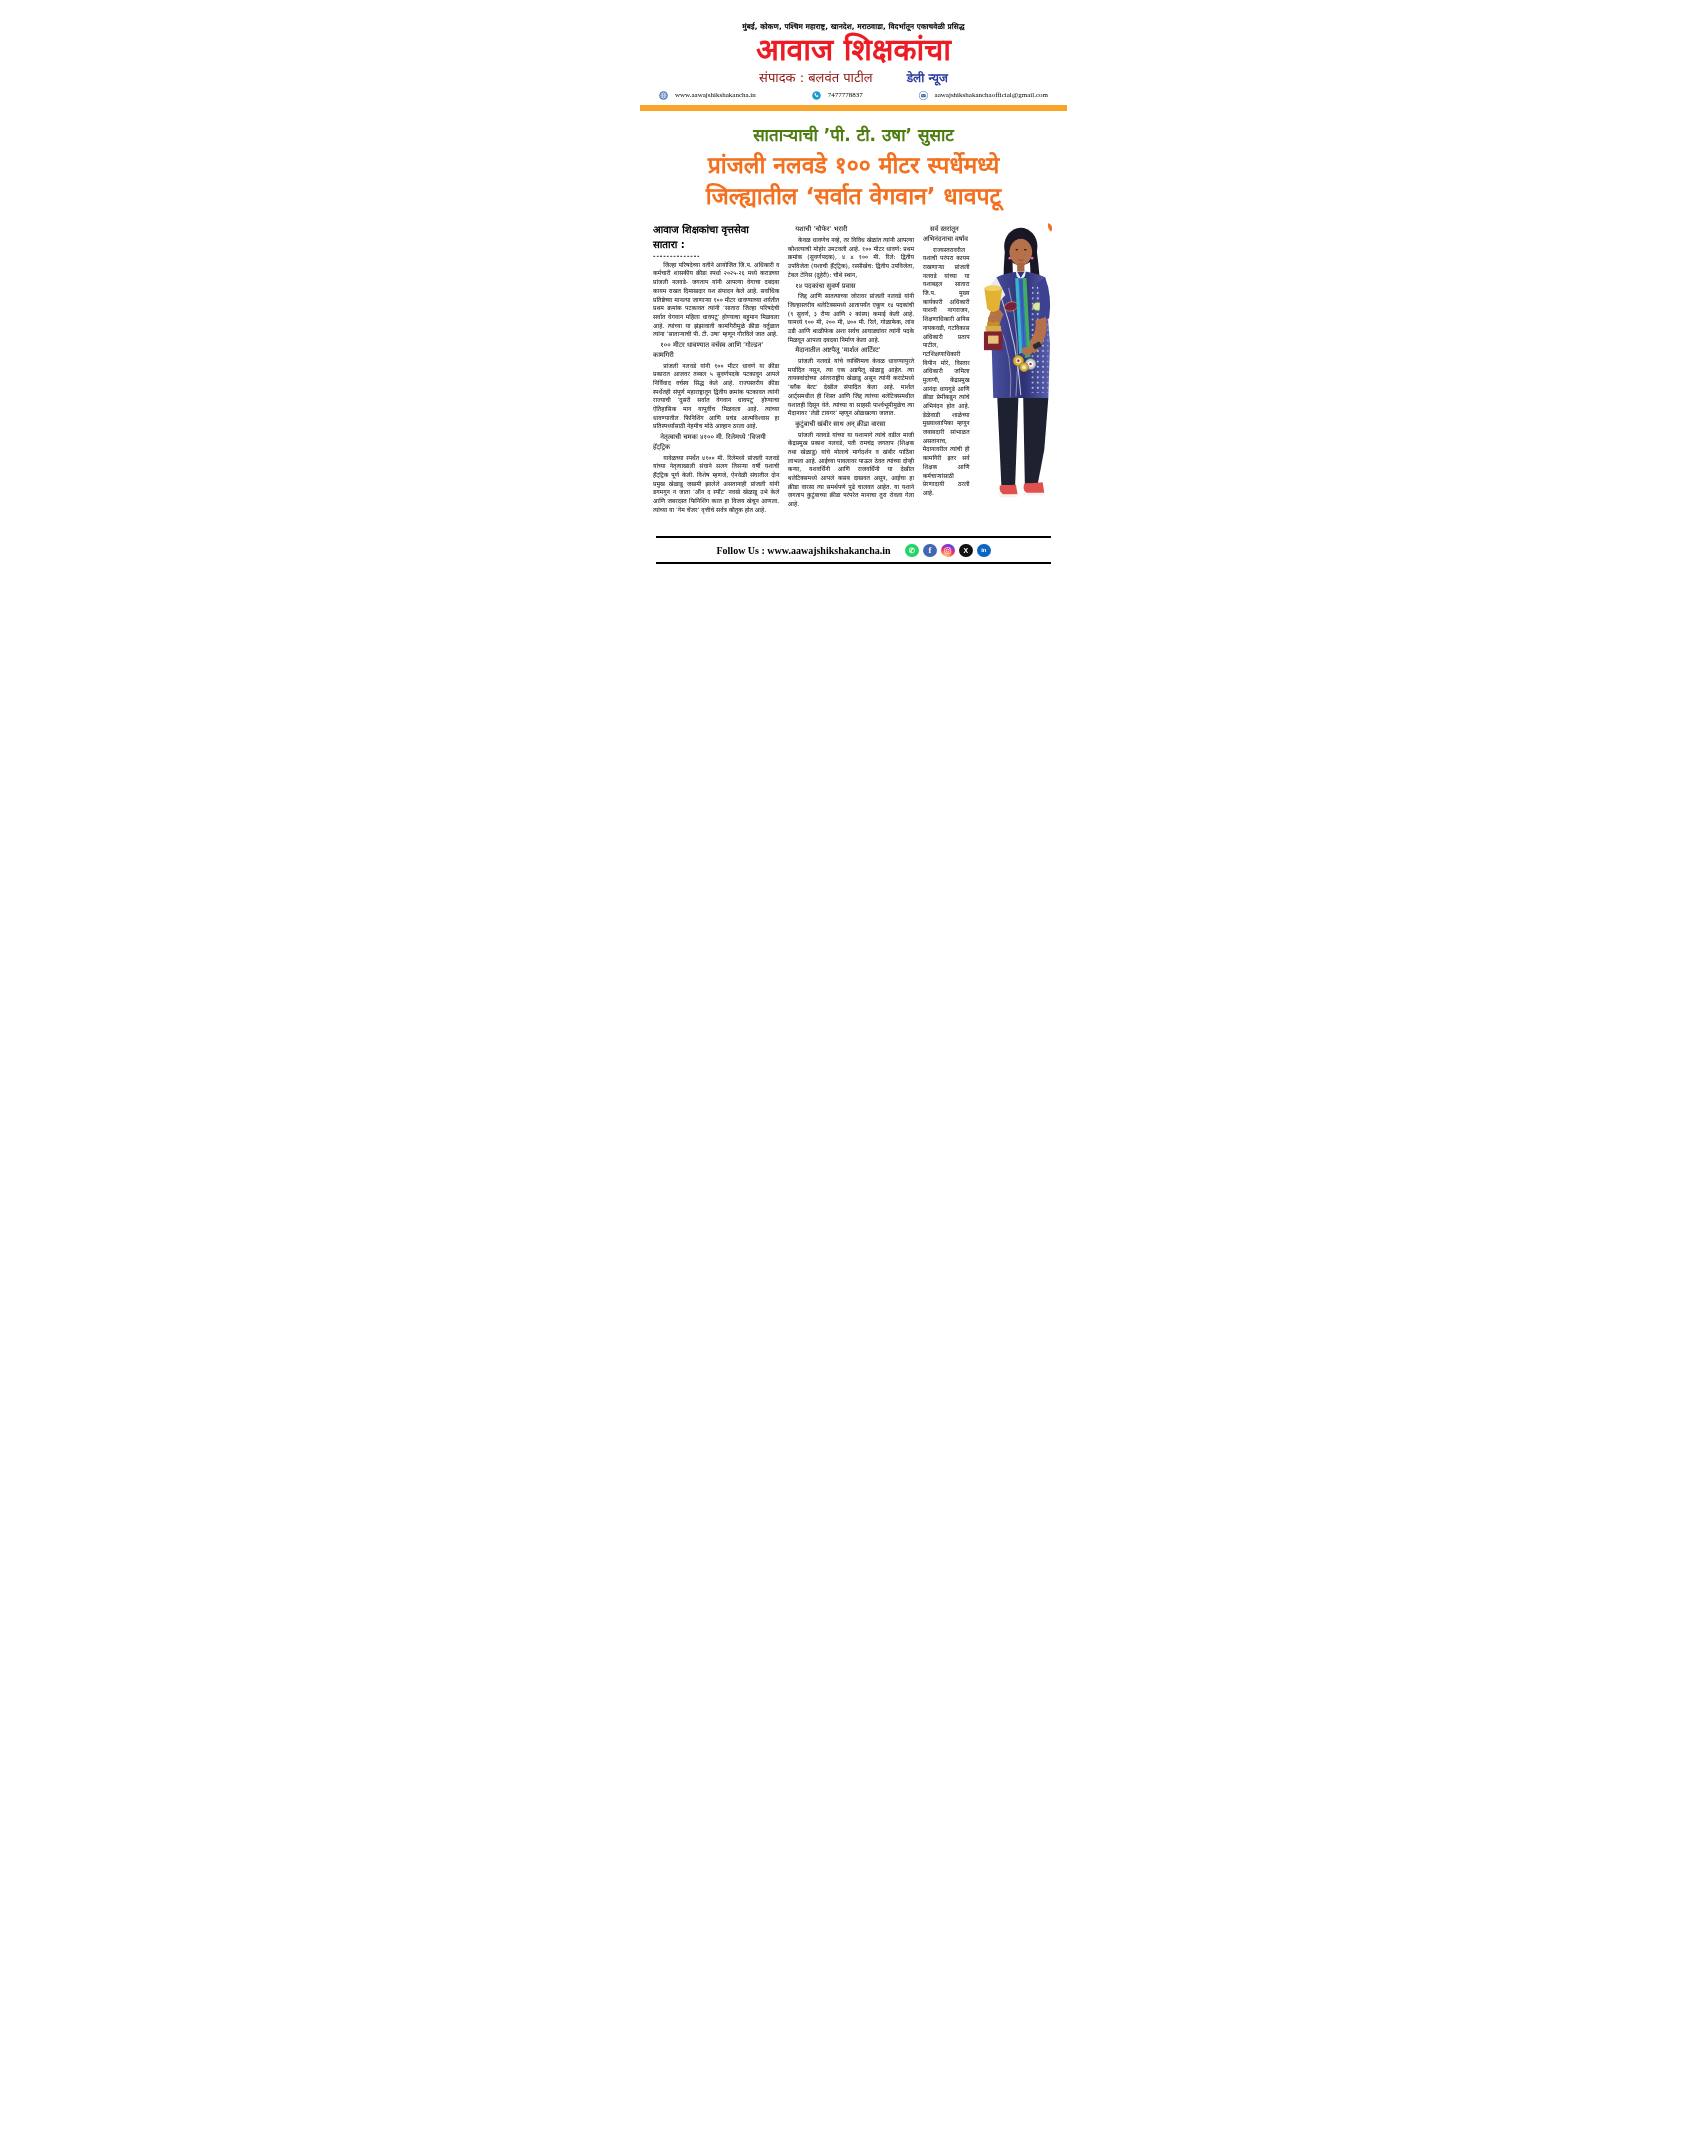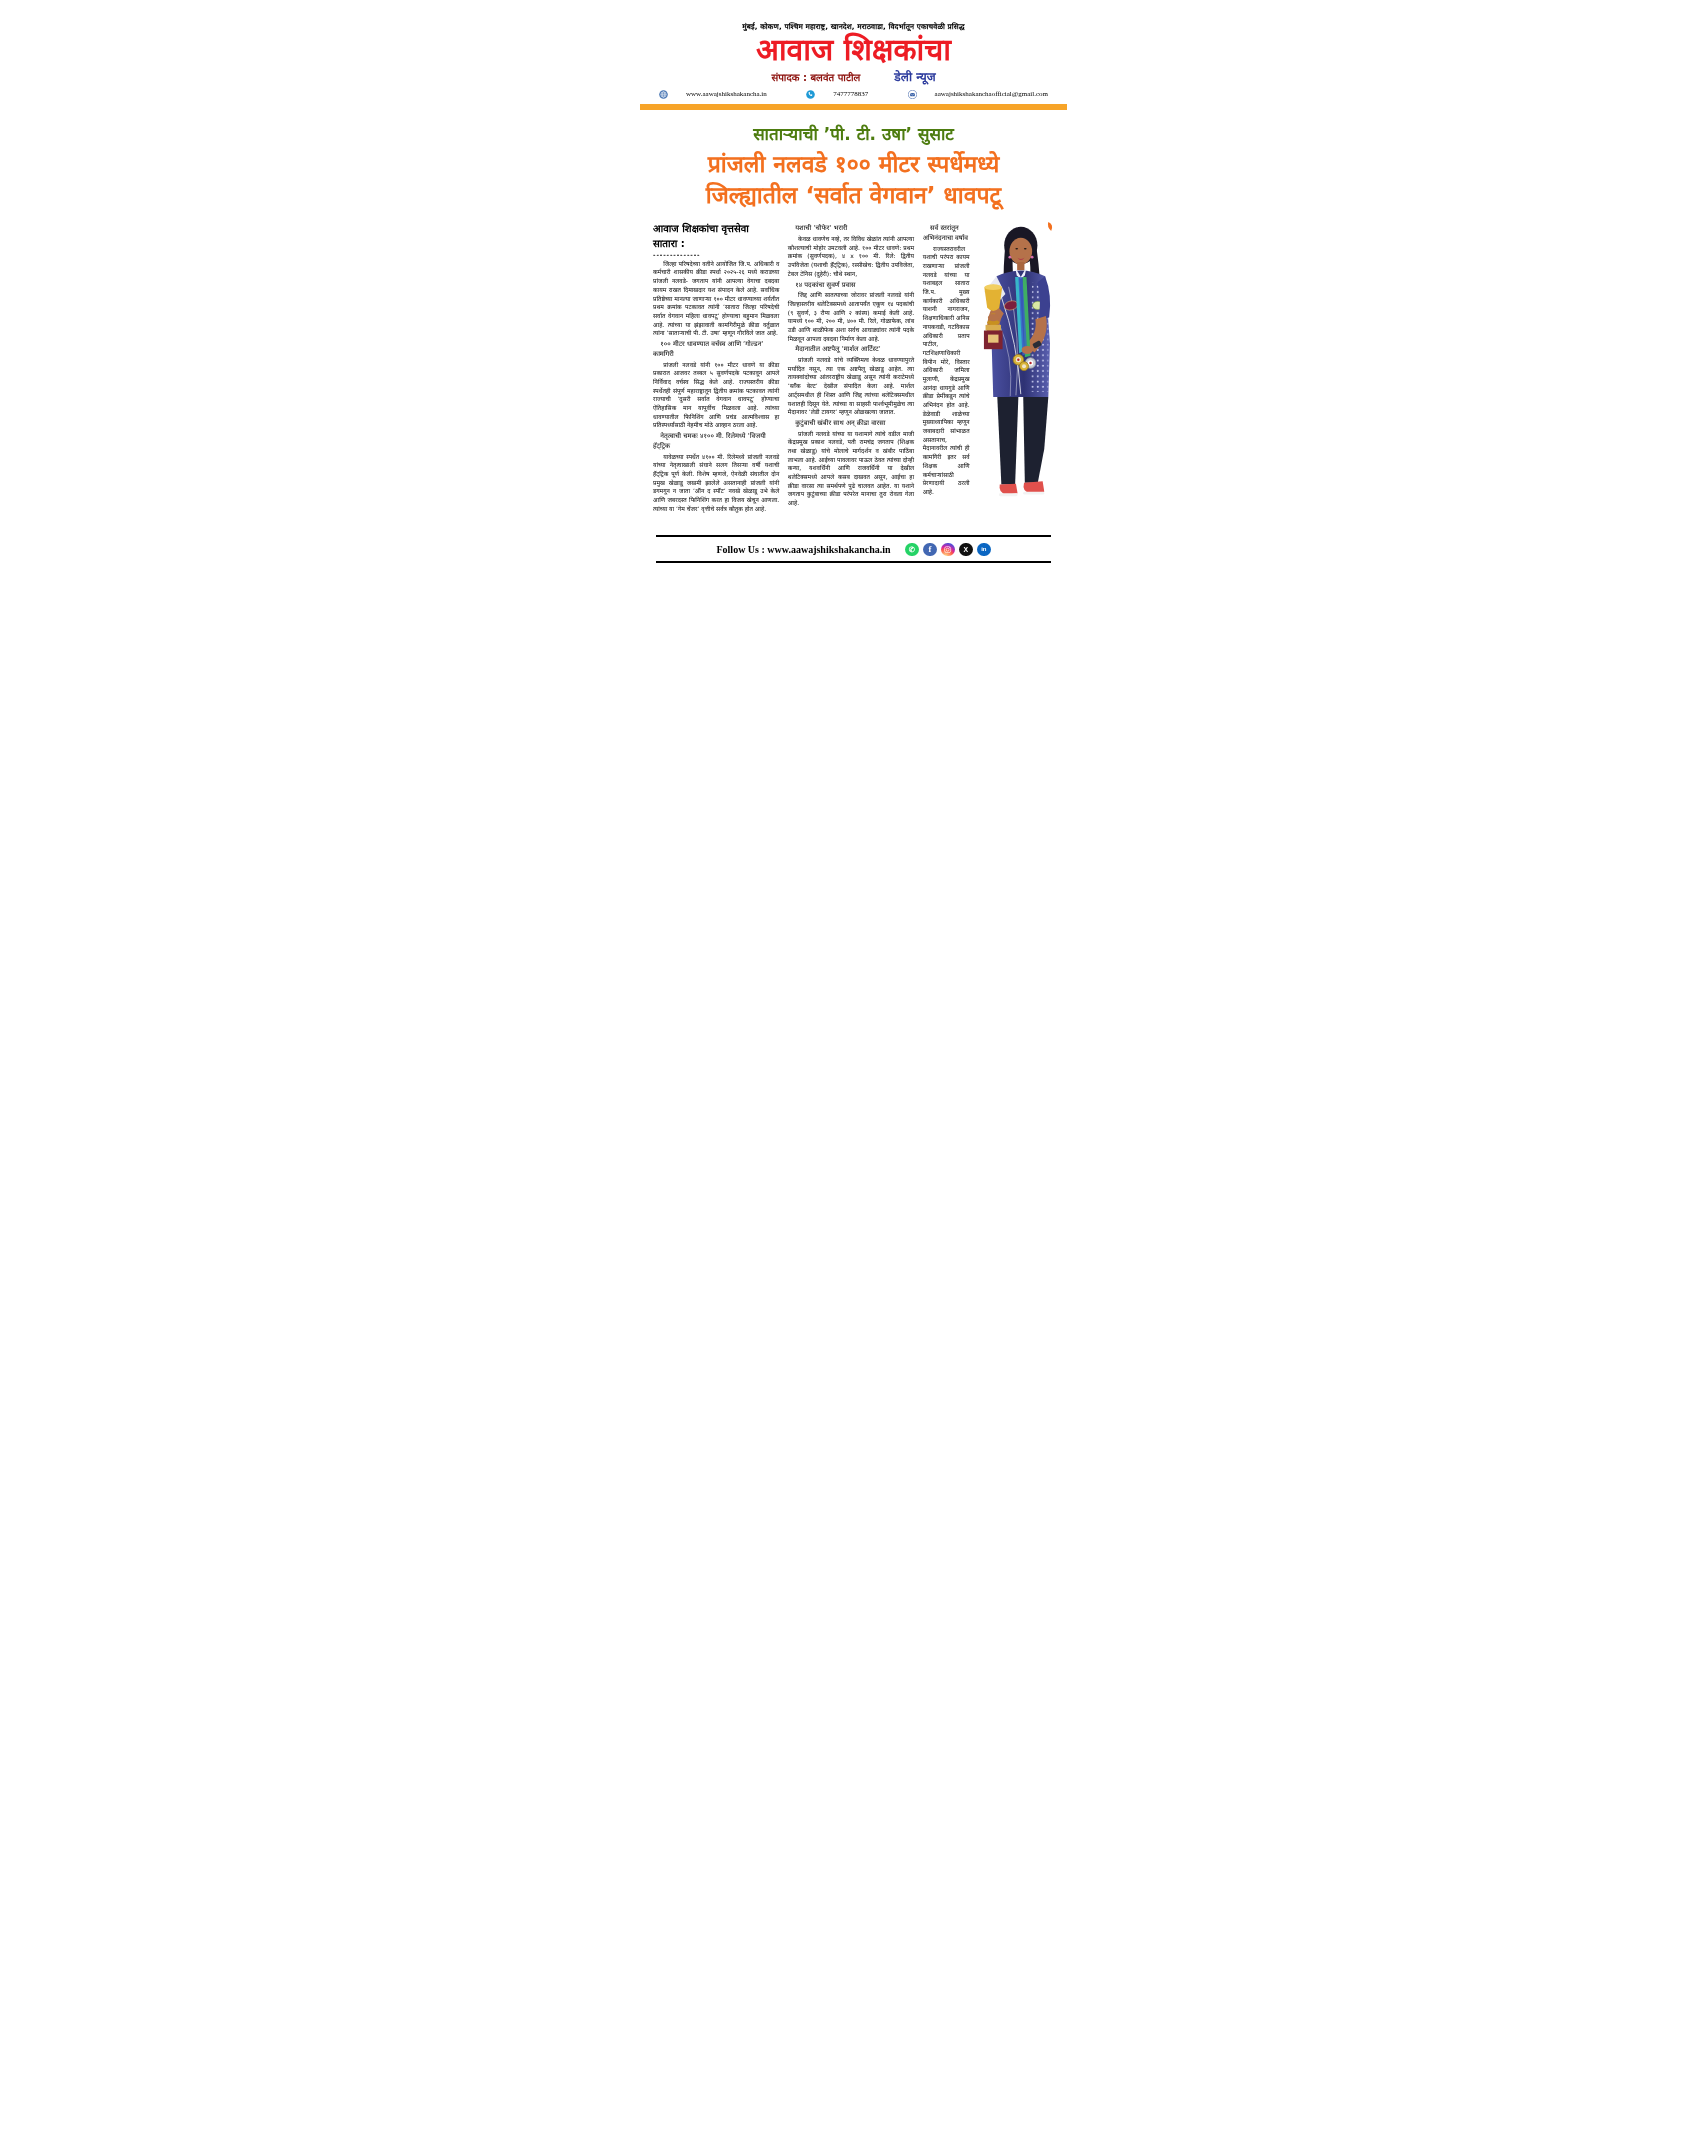--- a/index.html
+++ b/index.html
@@ -5,25 +5,25 @@
   html,body{margin:0;padding:0;background:#ffffff;}
   .page{
     width:427px;min-height:677px;margin:4px auto;background:#fff;color:#000;
     font-family:"DejaVu Sans",sans-serif;position:relative;box-sizing:border-box;
     padding-top:17px;padding-bottom:14.6px;
   }
   
   .tagline{text-align:center;font-weight:bold;font-size:7.3px;letter-spacing:0.1px;}
   .masthead{text-align:center;color:#ed1c24;font-weight:bold;font-size:30px;line-height:1.08;margin-top:3.4px;}
   .editor-row{display:flex;justify-content:center;align-items:baseline;gap:34px;margin-top:0.9px;}
-  .editor{color:#8e1410;font-weight:bold;font-size:10px;}
+  .editor{color:#8e1410;font-weight:normal;font-size:13px;}
   .edition{color:#2e3d9e;font-weight:bold;font-size:12px;}
   .contact-row{display:flex;justify-content:space-between;align-items:center;
     padding:5.2px 19px 3.4px;font-family:"Liberation Serif",serif;font-size:7px;}
-  .contact{display:flex;align-items:center;gap:18px;}
+  .contact{display:flex;align-items:center;gap:7px;}
   .cicon{width:9px;height:9px;flex:0 0 auto;}
   .orange-bar{height:5.6px;background:#f7a428;margin-top:1.7px;}
   
   .kicker{text-align:center;color:#4d7c0f;font-weight:bold;font-size:17px;margin-top:12px;}
   .headline{text-align:center;color:#f3701f;font-weight:bold;font-size:23px;line-height:1.35;margin-top:4.3px;}
   
   .article{display:flex;gap:8.6px;padding:11.2px 13px 0;}
   .col{flex:1;font-size:6px;line-height:1.45;text-align:justify;}
   .col-3{flex:1.04;}
   .col p{margin:0;text-indent:1.7em;}

